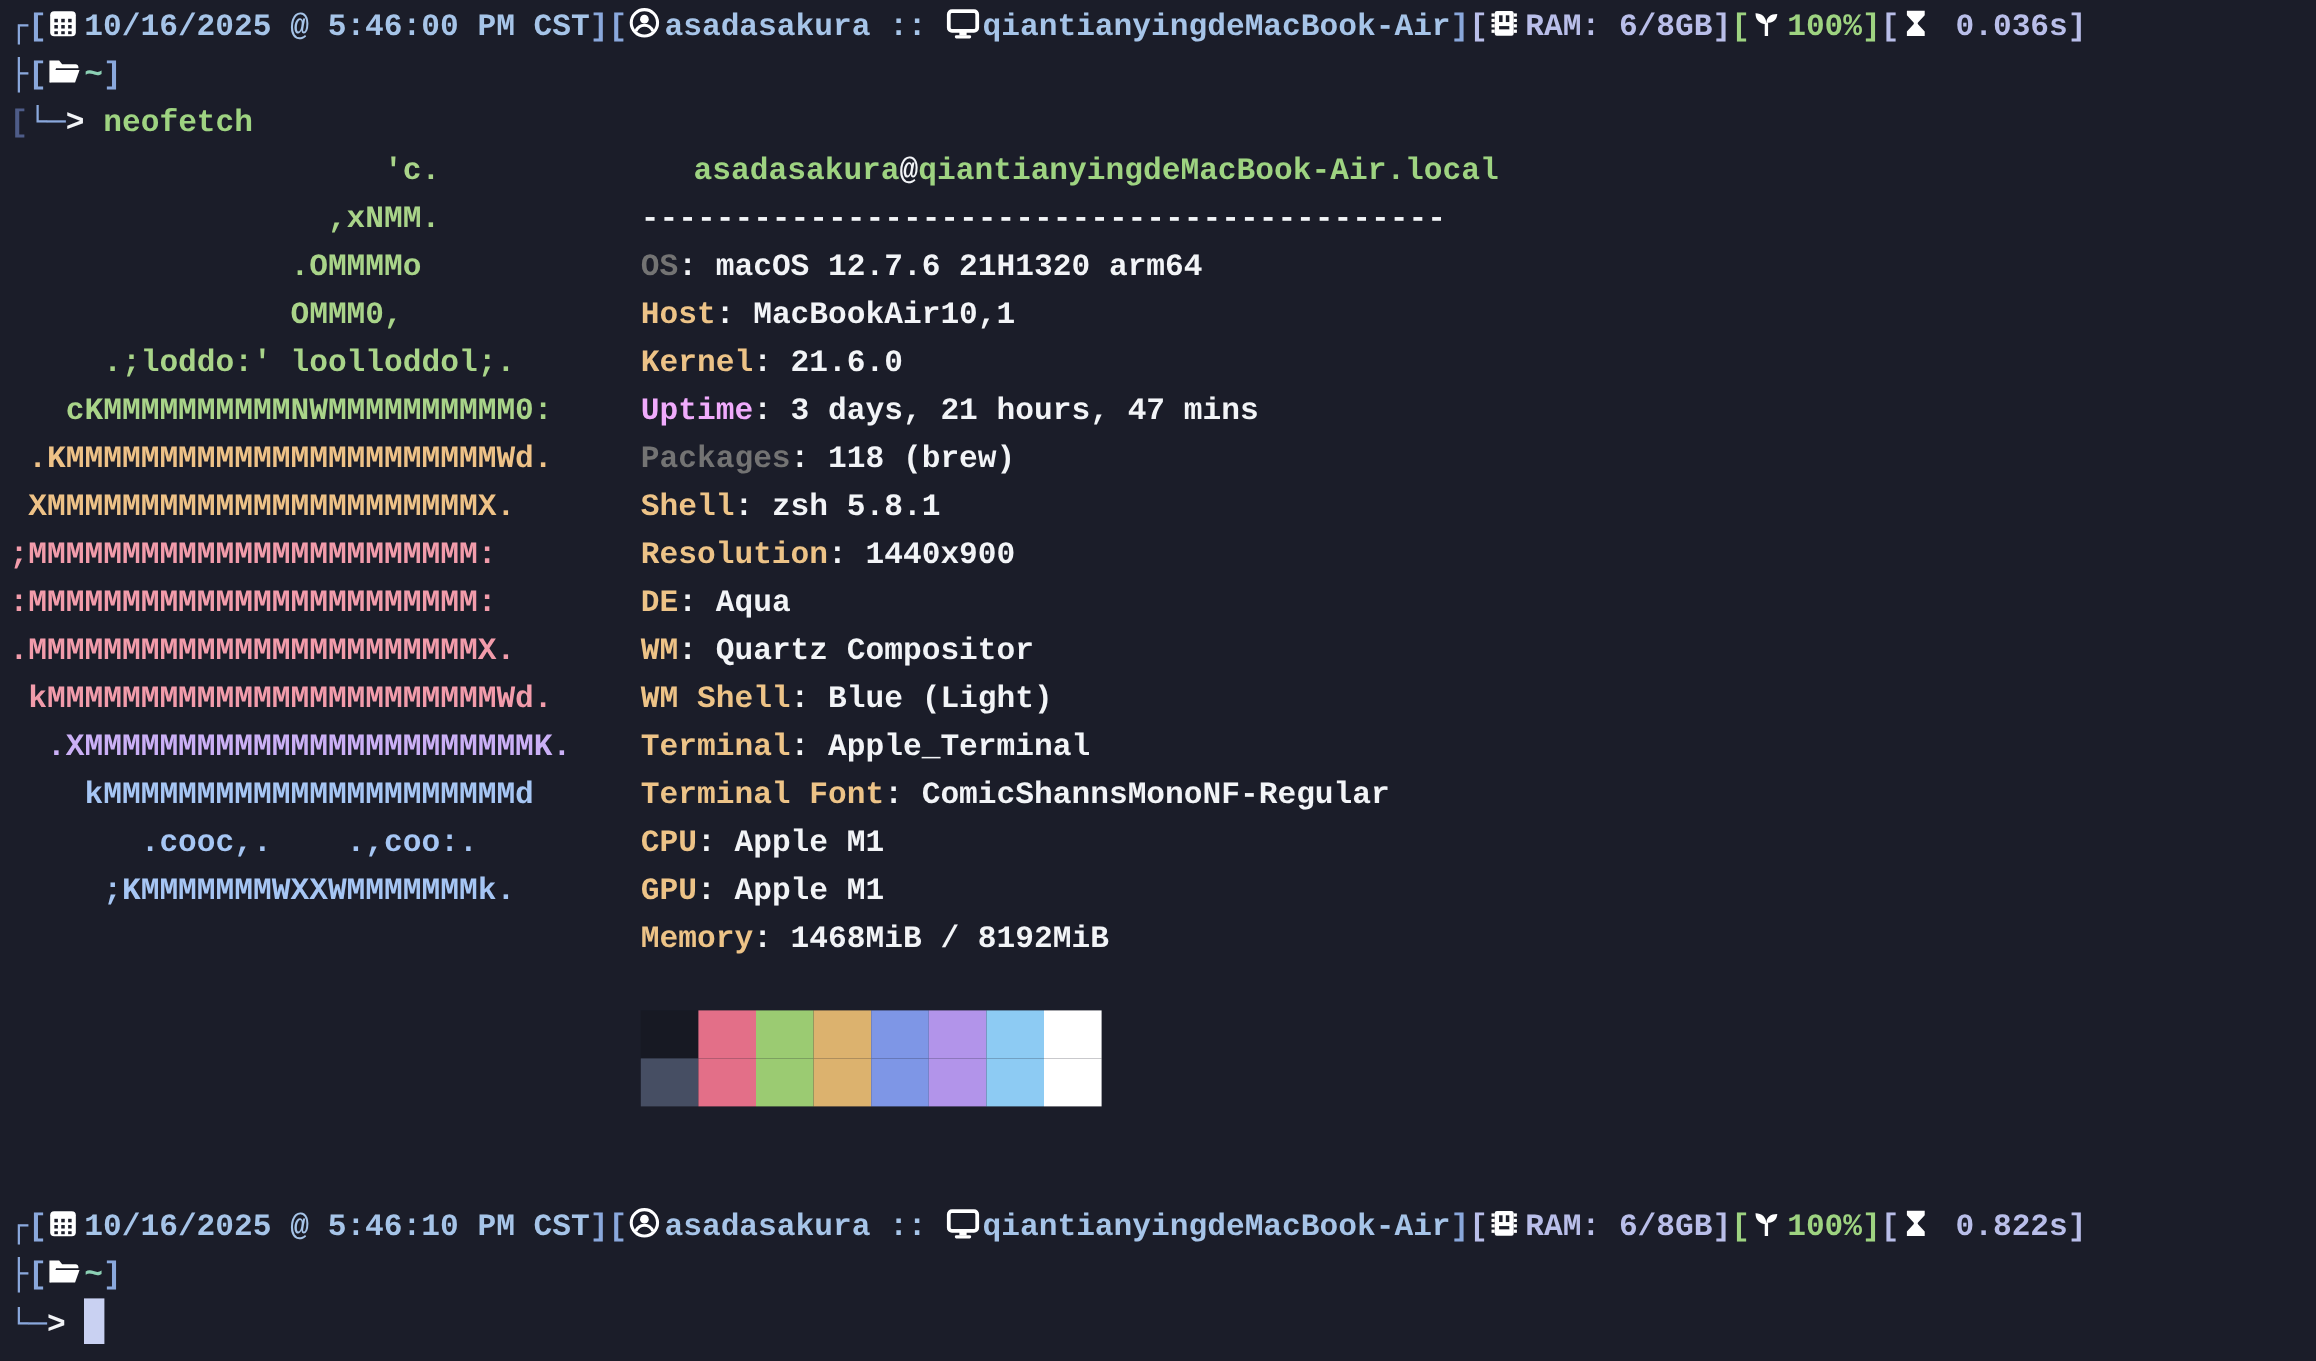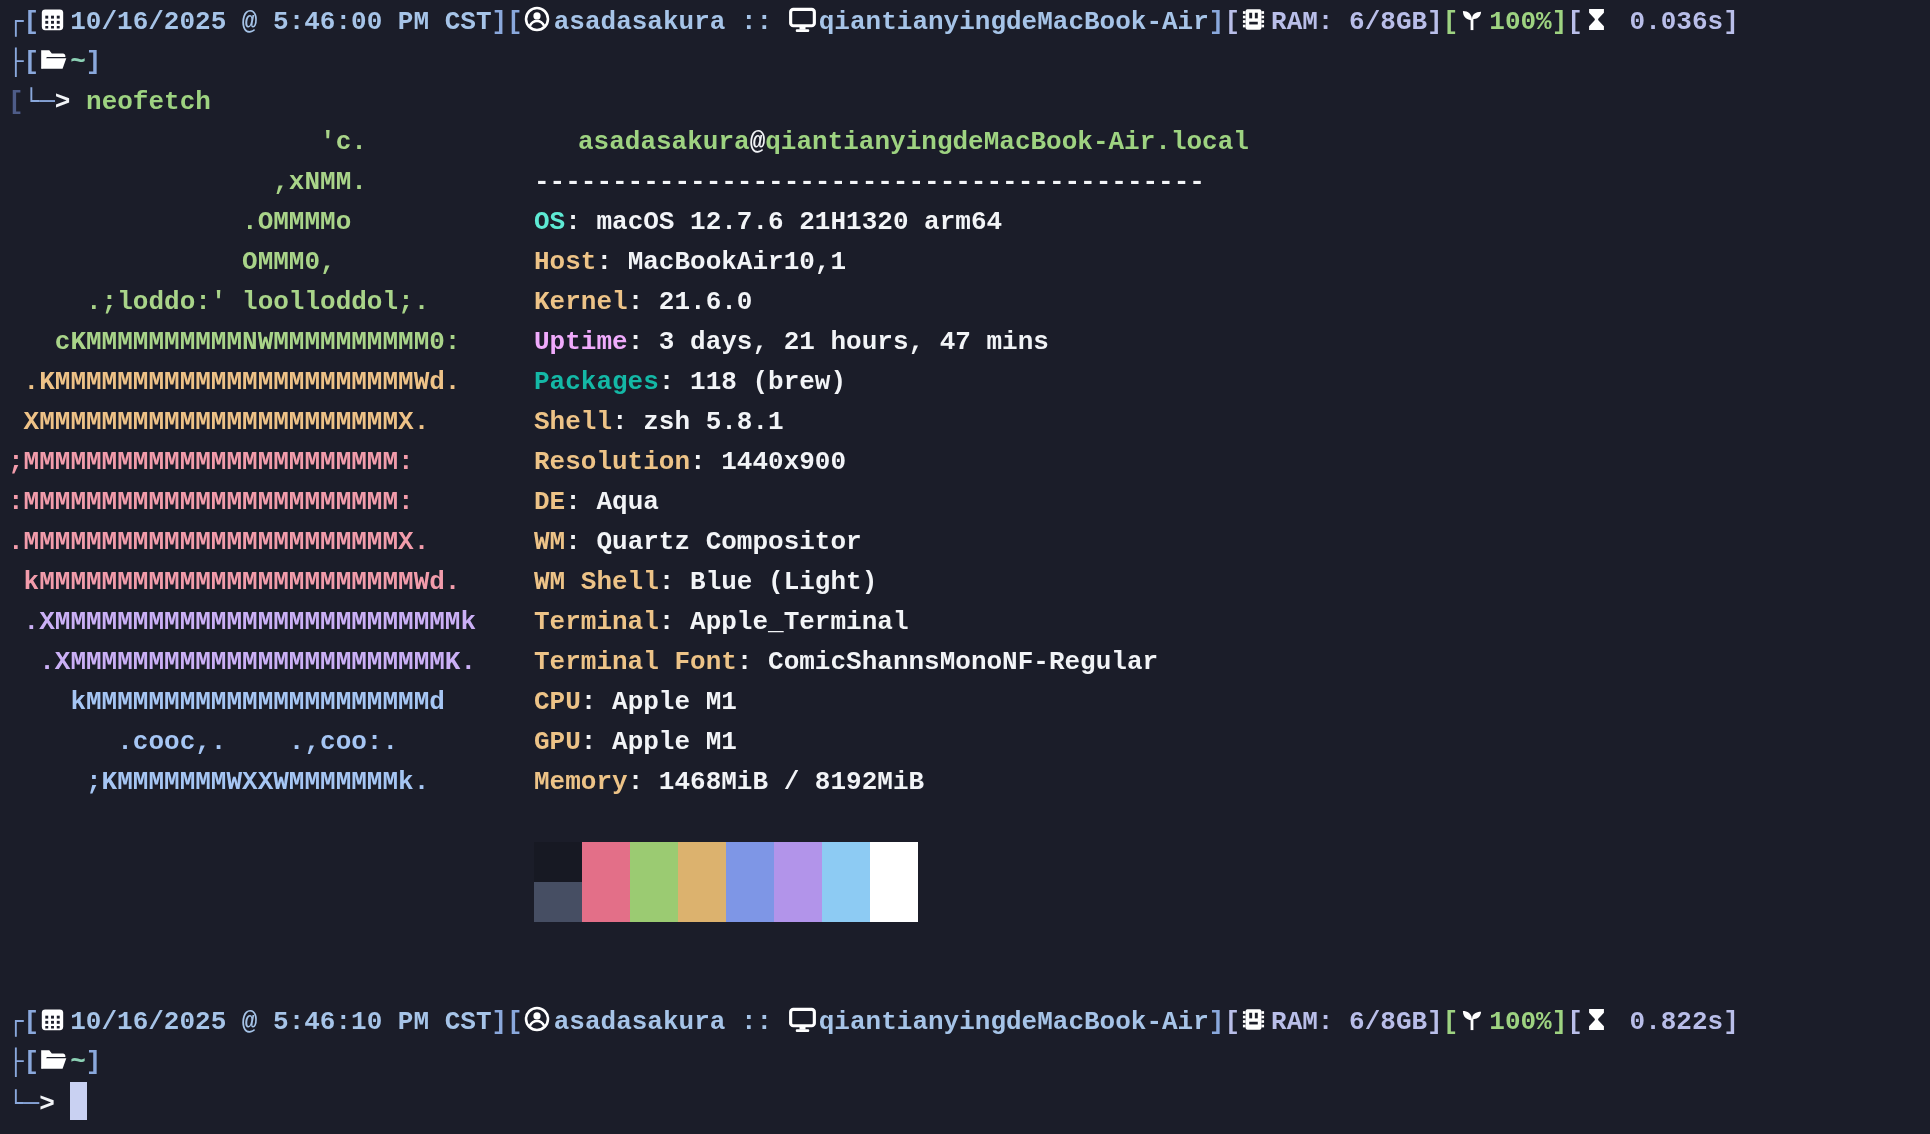--- a/index.html
+++ b/index.html
@@ -84,35 +84,34 @@
         <div class="aline" style="color: rgb(169, 212, 137);">               .OMMMMo</div>
         <div class="aline" style="color: rgb(169, 212, 137);">               OMMM0,</div>
         <div class="aline" style="color: rgb(169, 212, 137);">     .;loddo:' loolloddol;.</div>
         <div class="aline" style="color: rgb(169, 212, 137);">   cKMMMMMMMMMMNWMMMMMMMMMM0:</div>
         <div class="aline" style="color: rgb(238, 194, 135);"> .KMMMMMMMMMMMMMMMMMMMMMMMWd.</div>
         <div class="aline" style="color: rgb(238, 194, 135);"> XMMMMMMMMMMMMMMMMMMMMMMMX.</div>
         <div class="aline" style="color: rgb(242, 156, 171);">;MMMMMMMMMMMMMMMMMMMMMMMM:</div>
         <div class="aline" style="color: rgb(242, 156, 171);">:MMMMMMMMMMMMMMMMMMMMMMMM:</div>
         <div class="aline" style="color: rgb(242, 156, 171);">.MMMMMMMMMMMMMMMMMMMMMMMMX.</div>
         <div class="aline" style="color: rgb(242, 156, 171);"> kMMMMMMMMMMMMMMMMMMMMMMMMWd.</div>
-        <div class="aline" style="color: rgb(203, 176, 246);"> .XMMMMMMMMMMMMMMMMMMMMMMMMMMk</div>
         <div class="aline" style="color: rgb(203, 176, 246);">  .XMMMMMMMMMMMMMMMMMMMMMMMMK.</div>
         <div class="aline" style="color: rgb(166, 198, 244);">    kMMMMMMMMMMMMMMMMMMMMMMd</div>
         <div class="aline" style="color: rgb(166, 198, 244);">       .cooc,.    .,coo:.</div>
         <div class="aline" style="color: rgb(166, 198, 244);">     ;KMMMMMMMWXXWMMMMMMMk.</div>
       </div>
     <div class="info">
       <div class="line"><span style="color: rgb(158, 211, 129); margin-left: 44px;">asadasakura</span><span style="color: rgb(242, 244, 247);">@</span><span style="color: rgb(158, 211, 129);">qiantianyingdeMacBook-Air.local</span></div>
       <div class="line"><span style="color: rgb(242, 244, 247);">-------------------------------------------</span></div>
       <div>
-          <div class="line"><span style="color: #5eead4;">OS</span><span style="color: rgb(242, 244, 247);">: </span><span style="color: rgb(242, 244, 247); margin-top: 39px;">macOS 12.7.6 21H1320 arm64</span></div>
+          <div class="line"><span style="color: #737373;">OS</span><span style="color: rgb(242, 244, 247);">: </span><span style="color: rgb(242, 244, 247); margin-top: 39px;">macOS 12.7.6 21H1320 arm64</span></div>
           <div class="line"><span style="color: rgb(237, 195, 135);">Host</span><span style="color: rgb(242, 244, 247);">: </span><span style="color: rgb(242, 244, 247);">MacBookAir10,1</span></div>
           <div class="line"><span style="color: rgb(237, 195, 135);">Kernel</span><span style="color: rgb(242, 244, 247);">: </span><span style="color: rgb(242, 244, 247);">21.6.0</span></div>
           <div class="line"><span style="color: #f0abfc;">Uptime</span><span style="color: rgb(242, 244, 247);">: </span><span style="color: rgb(242, 244, 247);">3 days, 21 hours, 47 mins</span></div>
-          <div class="line"><span style="color: #14b8a6;">Packages</span><span style="color: rgb(242, 244, 247);">: </span><span style="color: rgb(242, 244, 247);">118 (brew)</span></div>
+          <div class="line"><span style="color: #737373;">Packages</span><span style="color: rgb(242, 244, 247);">: </span><span style="color: rgb(242, 244, 247);">118 (brew)</span></div>
           <div class="line"><span style="color: rgb(237, 195, 135);">Shell</span><span style="color: rgb(242, 244, 247);">: </span><span style="color: rgb(242, 244, 247);">zsh 5.8.1</span></div>
           <div class="line"><span style="color: rgb(237, 195, 135);">Resolution</span><span style="color: rgb(242, 244, 247);">: </span><span style="color: rgb(242, 244, 247);">1440x900</span></div>
           <div class="line"><span style="color: rgb(237, 195, 135);">DE</span><span style="color: rgb(242, 244, 247);">: </span><span style="color: rgb(242, 244, 247);">Aqua</span></div>
           <div class="line"><span style="color: rgb(237, 195, 135);">WM</span><span style="color: rgb(242, 244, 247);">: </span><span style="color: rgb(242, 244, 247);">Quartz Compositor</span></div>
           <div class="line"><span style="color: rgb(237, 195, 135);">WM Shell</span><span style="color: rgb(242, 244, 247);">: </span><span style="color: rgb(242, 244, 247);">Blue (Light)</span></div>
           <div class="line"><span style="color: rgb(237, 195, 135);">Terminal</span><span style="color: rgb(242, 244, 247);">: </span><span style="color: rgb(242, 244, 247);">Apple_Terminal</span></div>
           <div class="line"><span style="color: rgb(237, 195, 135);">Terminal Font</span><span style="color: rgb(242, 244, 247);">: </span><span style="color: rgb(242, 244, 247);">ComicShannsMonoNF-Regular</span></div>
           <div class="line"><span style="color: rgb(237, 195, 135);">CPU</span><span style="color: rgb(242, 244, 247);">: </span><span style="color: rgb(242, 244, 247);">Apple M1</span></div>
           <div class="line"><span style="color: rgb(237, 195, 135);">GPU</span><span style="color: rgb(242, 244, 247);">: </span><span style="color: rgb(242, 244, 247);">Apple M1</span></div>
           <div class="line"><span style="color: rgb(237, 195, 135);">Memory</span><span style="color: rgb(242, 244, 247);">: </span><span style="color: rgb(242, 244, 247); text-align: center;">1468MiB / 8192MiB</span></div>

